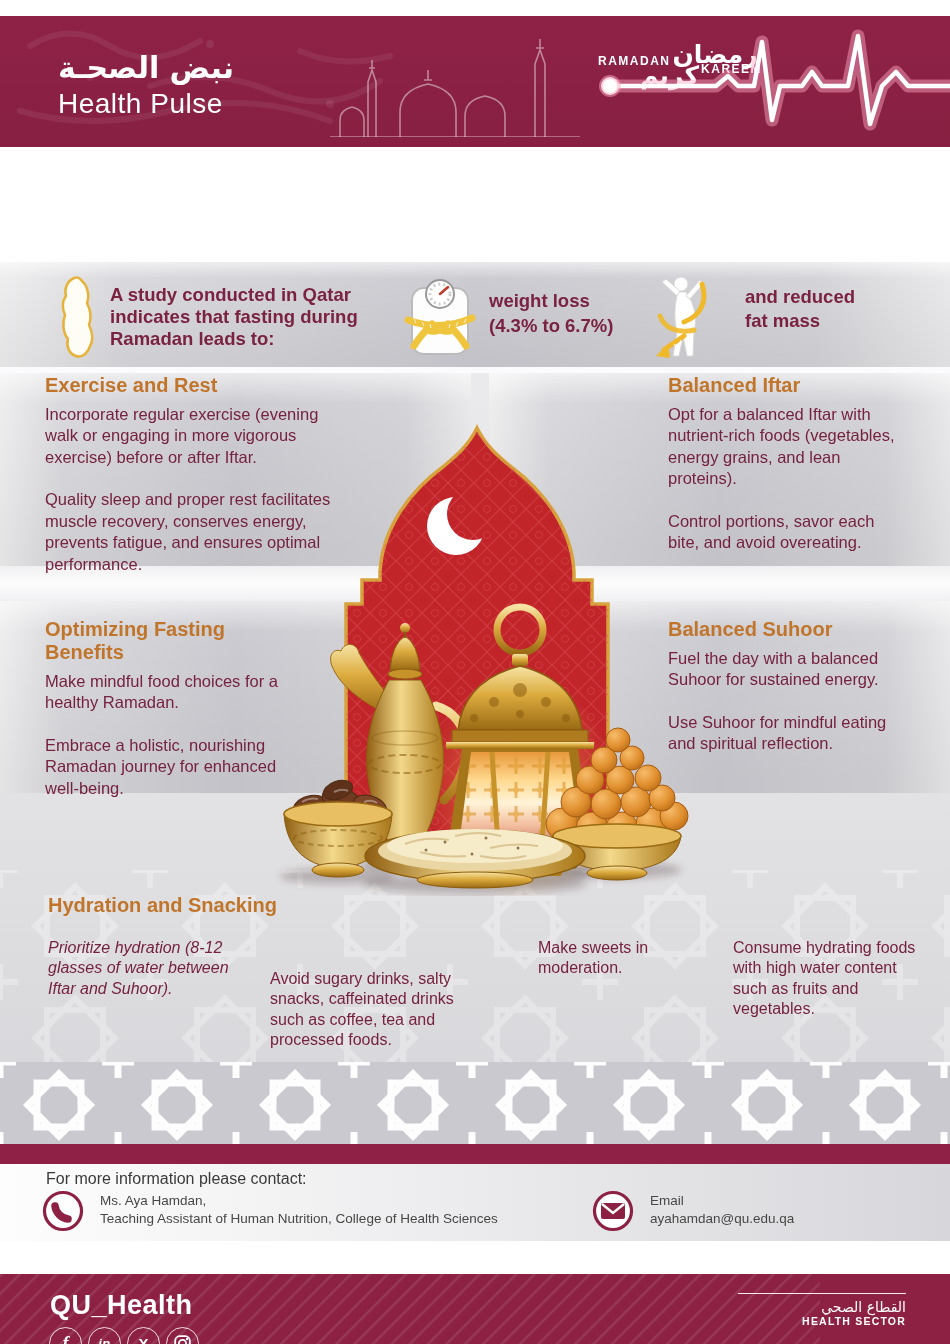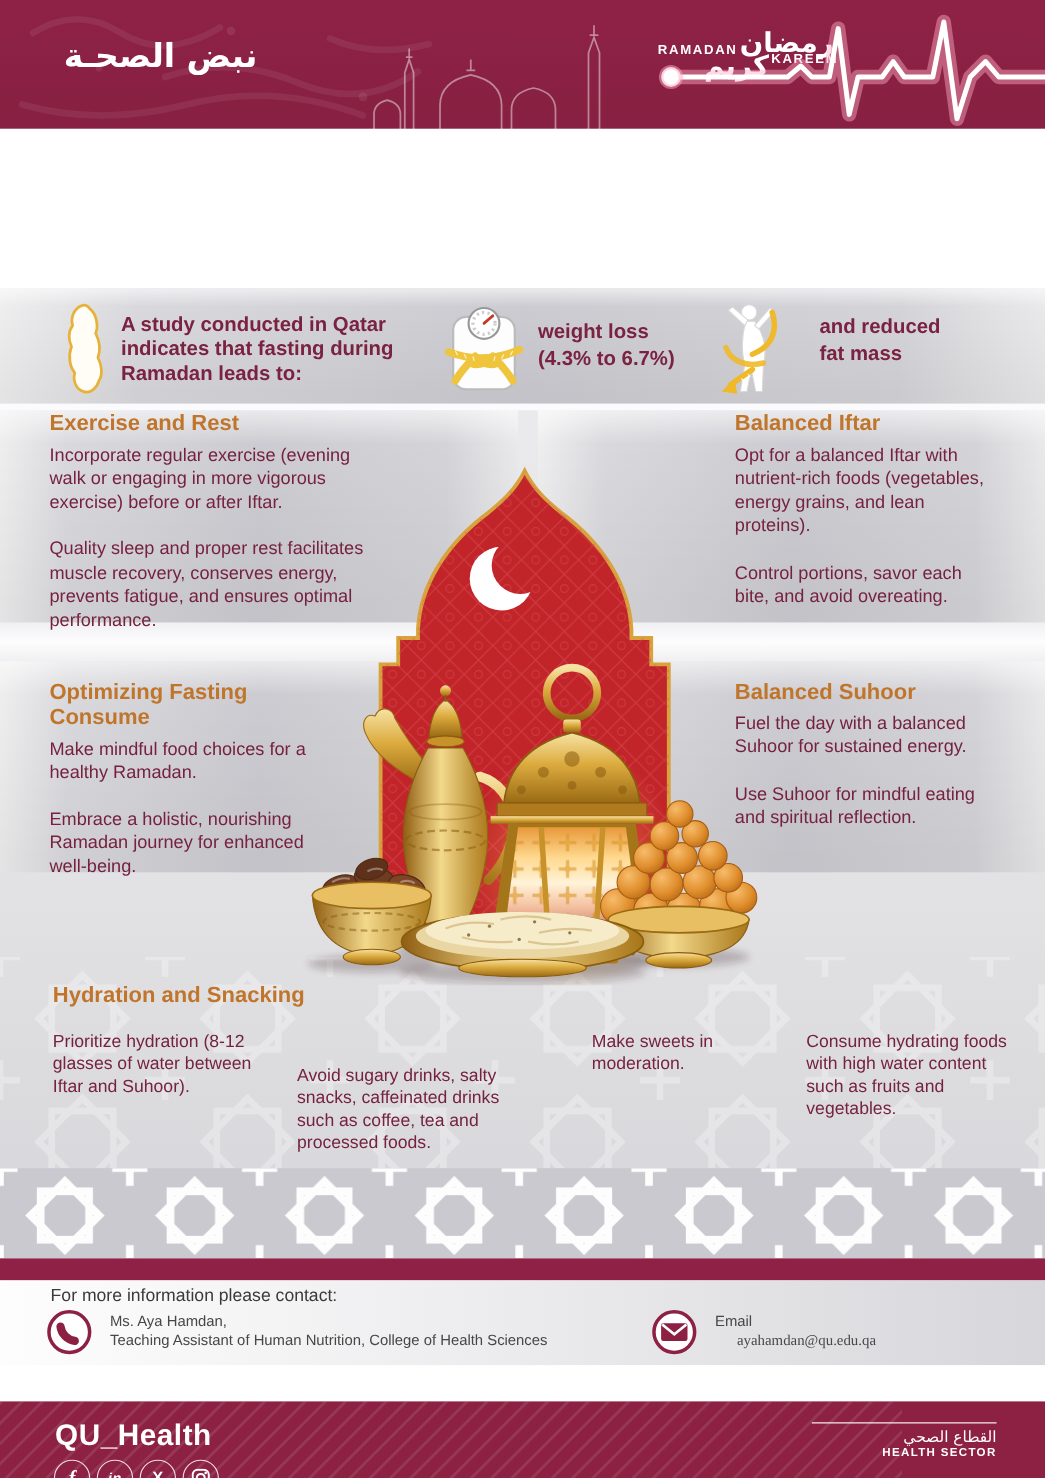--- a/index.html
+++ b/index.html
@@ -2,21 +2,21 @@
 <html><head>
 <meta charset="utf-8">
 <style>
   html,body{margin:0;padding:0;background:#666;}
   #page{position:relative;width:950px;height:1344px;margin:0 auto;overflow:hidden;
         background:#fff;font-family:"Liberation Sans",sans-serif;}
   .abs{position:absolute;}
   .ar{font-family:"DejaVu Sans",sans-serif;direction:rtl;}
 
   
-  #hdr{left:0;top:0;width:950px;height:117px;background:linear-gradient(180deg,#8e2246,#872042);}
+  #hdr{left:0;top:16px;width:950px;height:131px;background:linear-gradient(180deg,#8e2246,#872042);}
   #brandAr{left:58px;top:34px;color:#fff;font-size:30px;font-weight:bold;letter-spacing:1px;}
   #brandEn{left:58px;top:72px;color:#fff;font-size:28px;font-weight:400;letter-spacing:.5px;}
   .callig{left:0;top:0;width:560px;height:121px;opacity:.5;}
   #rkBlock{left:598px;top:26px;color:#fff;line-height:1;}
   #rkBlock .r1{display:flex;align-items:flex-end;gap:2px;}
   #rkBlock .r2{display:flex;align-items:flex-start;gap:2px;margin-left:42px;margin-top:-4px;}
   .rk-en{font-size:12px;letter-spacing:1.5px;font-weight:bold;}
   .rk-ar{font-size:25px;font-weight:bold;}
 
   
@@ -91,20 +91,21 @@
         <path d="M205,113 V40 l5,-14 5,14 V113"></path>
           <path d="M210,24 v-9 m-4,9 h8"></path>
         <path d="M70,113 V88 q0,-22 28,-28 q28,6 28,28 V113"></path>
         <path d="M98,56 v-10 m-4,10 h8"></path>
         <path d="M135,113 V92 q0,-16 20,-20 q20,4 20,20 V113"></path>
         <path d="M10,113 V96 q0,-10 12,-13 q12,3 12,13 V113"></path>
         <path d="M0,113 H250"></path>
       </g>
     </svg>
     <div id="brandAr" class="abs ar">نبض الصحـة</div>
+    <div id="brandEn" class="abs">Health Pulse</div>
     <div id="rkBlock" class="abs">
       <div class="r1">
         <span class="rk-en">RAMADAN</span>
         <span class="rk-ar ar">رمضان</span>
       </div>
       <div class="r2">
         <span class="rk-ar ar">كريم</span>
         <span class="rk-en">KAREEM</span>
       </div>
     </div>
@@ -192,32 +193,32 @@
       <h3 class="sec">Exercise and Rest</h3>
       <p class="sec-p">Incorporate regular exercise (evening walk or engaging in more vigorous exercise) before or after Iftar.</p>
       <p class="sec-p">Quality sleep and proper rest facilitates muscle recovery, conserves energy, prevents fatigue, and ensures optimal performance.</p>
     </div>
     <div class="secbox" style="left:668px;top:112px;width:242px;">
       <h3 class="sec">Balanced Iftar</h3>
       <p class="sec-p">Opt for a balanced Iftar with nutrient-rich foods (vegetables, energy grains, and lean proteins).</p>
       <p class="sec-p">Control portions, savor each bite, and avoid overeating.</p>
     </div>
     <div class="secbox" style="left:45px;top:356px;width:262px;">
-      <h3 class="sec">Optimizing Fasting Consume</h3>
+      <h3 class="sec">Optimizing Fasting Benefits</h3>
       <p class="sec-p">Make mindful food choices for a healthy Ramadan.</p>
       <p class="sec-p">Embrace a holistic, nourishing Ramadan journey for enhanced well-being.</p>
     </div>
     <div class="secbox" style="left:668px;top:356px;width:248px;">
       <h3 class="sec">Balanced Suhoor</h3>
       <p class="sec-p">Fuel the day with a balanced Suhoor for sustained energy.</p>
       <p class="sec-p">Use Suhoor for mindful eating and spiritual reflection.</p>
     </div>
 
     <div class="abs" style="left:48px;top:632px;font-size:20px;font-weight:bold;color:#c0752b;">Hydration and Snacking</div>
-    <div class="abs hyd-item" style="left:48px;top:676px;width:200px;">Prioritize hydration (8-12 glasses of water between Iftar and Suhoor).</div>
+    <div class="abs hyd-item" style="left:48px;top:676px;width:200px;font-style:italic;">Prioritize hydration (8-12 glasses of water between Iftar and Suhoor).</div>
     <div class="abs hyd-item" style="left:270px;top:676px;width:212px;margin-top:31px;">Avoid sugary drinks, salty snacks, caffeinated drinks such as coffee, tea and processed foods.</div>
     <div class="abs hyd-item" style="left:538px;top:676px;width:165px;">Make sweets in moderation.</div>
     <div class="abs hyd-item" style="left:733px;top:676px;width:190px;">Consume hydrating foods with high water content such as fruits and vegetables.</div>
 
     <svg class="abs" style="left:240px;top:156px;width:470px;height:478px;" viewBox="0 0 470 478">
       <defs>
         <linearGradient id="gold" x1="0" y1="0" x2="0" y2="1">
           <stop offset="0" stop-color="#f6e3a4"></stop>
             <stop offset=".45" stop-color="#dcab3e"></stop>
             <stop offset="1" stop-color="#9a6a14"></stop>
@@ -402,21 +403,21 @@
       <path d="M13,16 a 15,15 0 0 0 13,13" fill="none" stroke="#8c2144" stroke-width="7.5" stroke-linecap="round"></path>
     </svg>
     <div class="abs c-name" style="left:100px;top:27px;">Ms. Aya Hamdan,</div>
     <div class="abs c-name" style="left:100px;top:45px;">Teaching Assistant of Human Nutrition, College of Health Sciences</div>
     <svg class="abs" style="left:592px;top:26px;width:42px;height:42px;" viewBox="0 0 42 42">
       <circle cx="21" cy="21" r="18.5" fill="#fff" stroke="#8c2144" stroke-width="3.2"></circle>
       <rect x="9" y="13" width="24" height="16" rx="2" fill="#8c2144"></rect>
       <path d="M10,14 L21,23 L32,14" fill="none" stroke="#fff" stroke-width="2.4"></path>
     </svg>
     <div class="abs c-name" style="left:650px;top:27px;">Email</div>
-    <div class="abs c-name" style="left:670px;top:45px;font-family:Liberation Serif, serif;">ayahamdan@qu.edu.qa</div>
+    <div class="abs c-name" style="left:650px;top:45px;">ayahamdan@qu.edu.qa</div>
   </div>
 
   <div id="footer" class="abs">
     <svg class="abs" style="left:0;top:0;width:950px;height:103px;">
       <defs>
         <pattern id="hatch" width="13" height="13" patternUnits="userSpaceOnUse" patternTransform="rotate(45)">
           <rect width="2.5" height="13" fill="rgba(255,255,255,.10)"></rect>
         </pattern>
       </defs>
       <rect width="820" height="103" fill="url(#hatch)"></rect>

